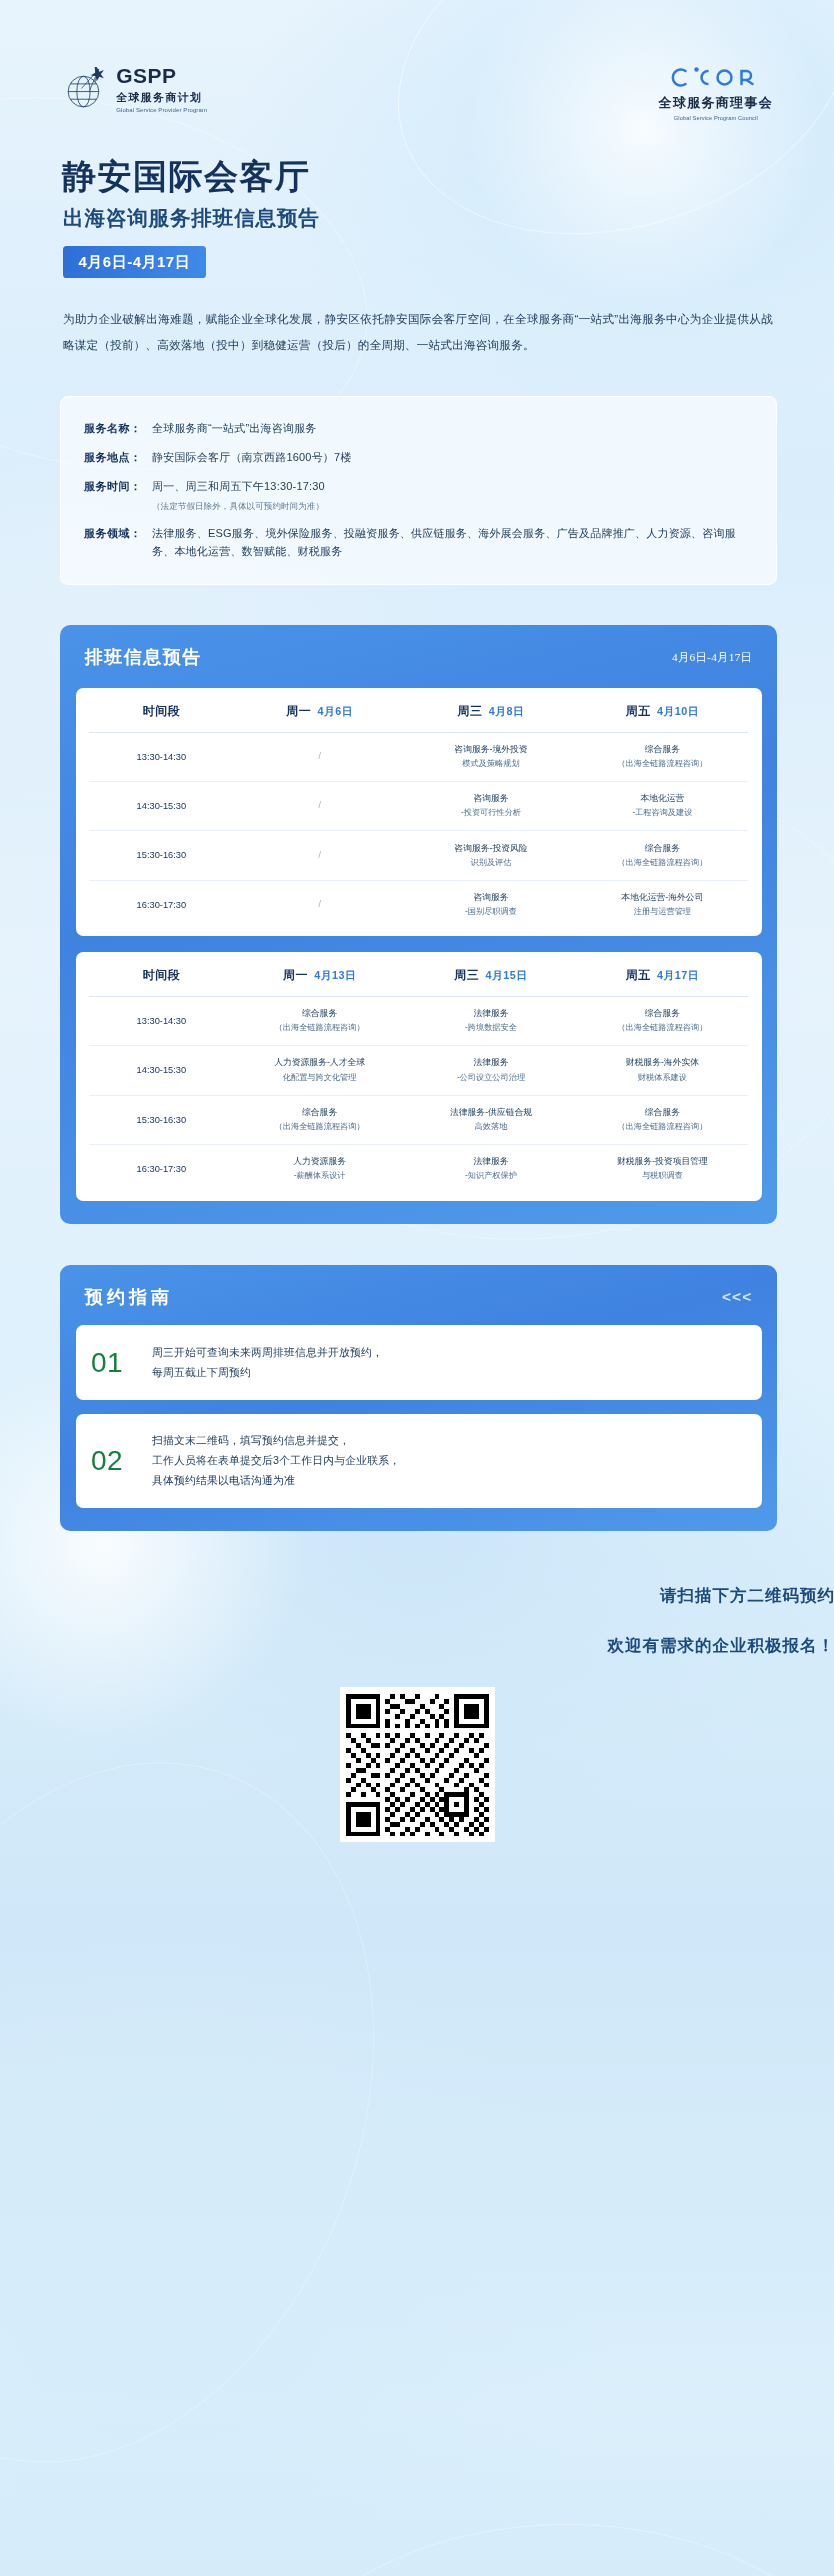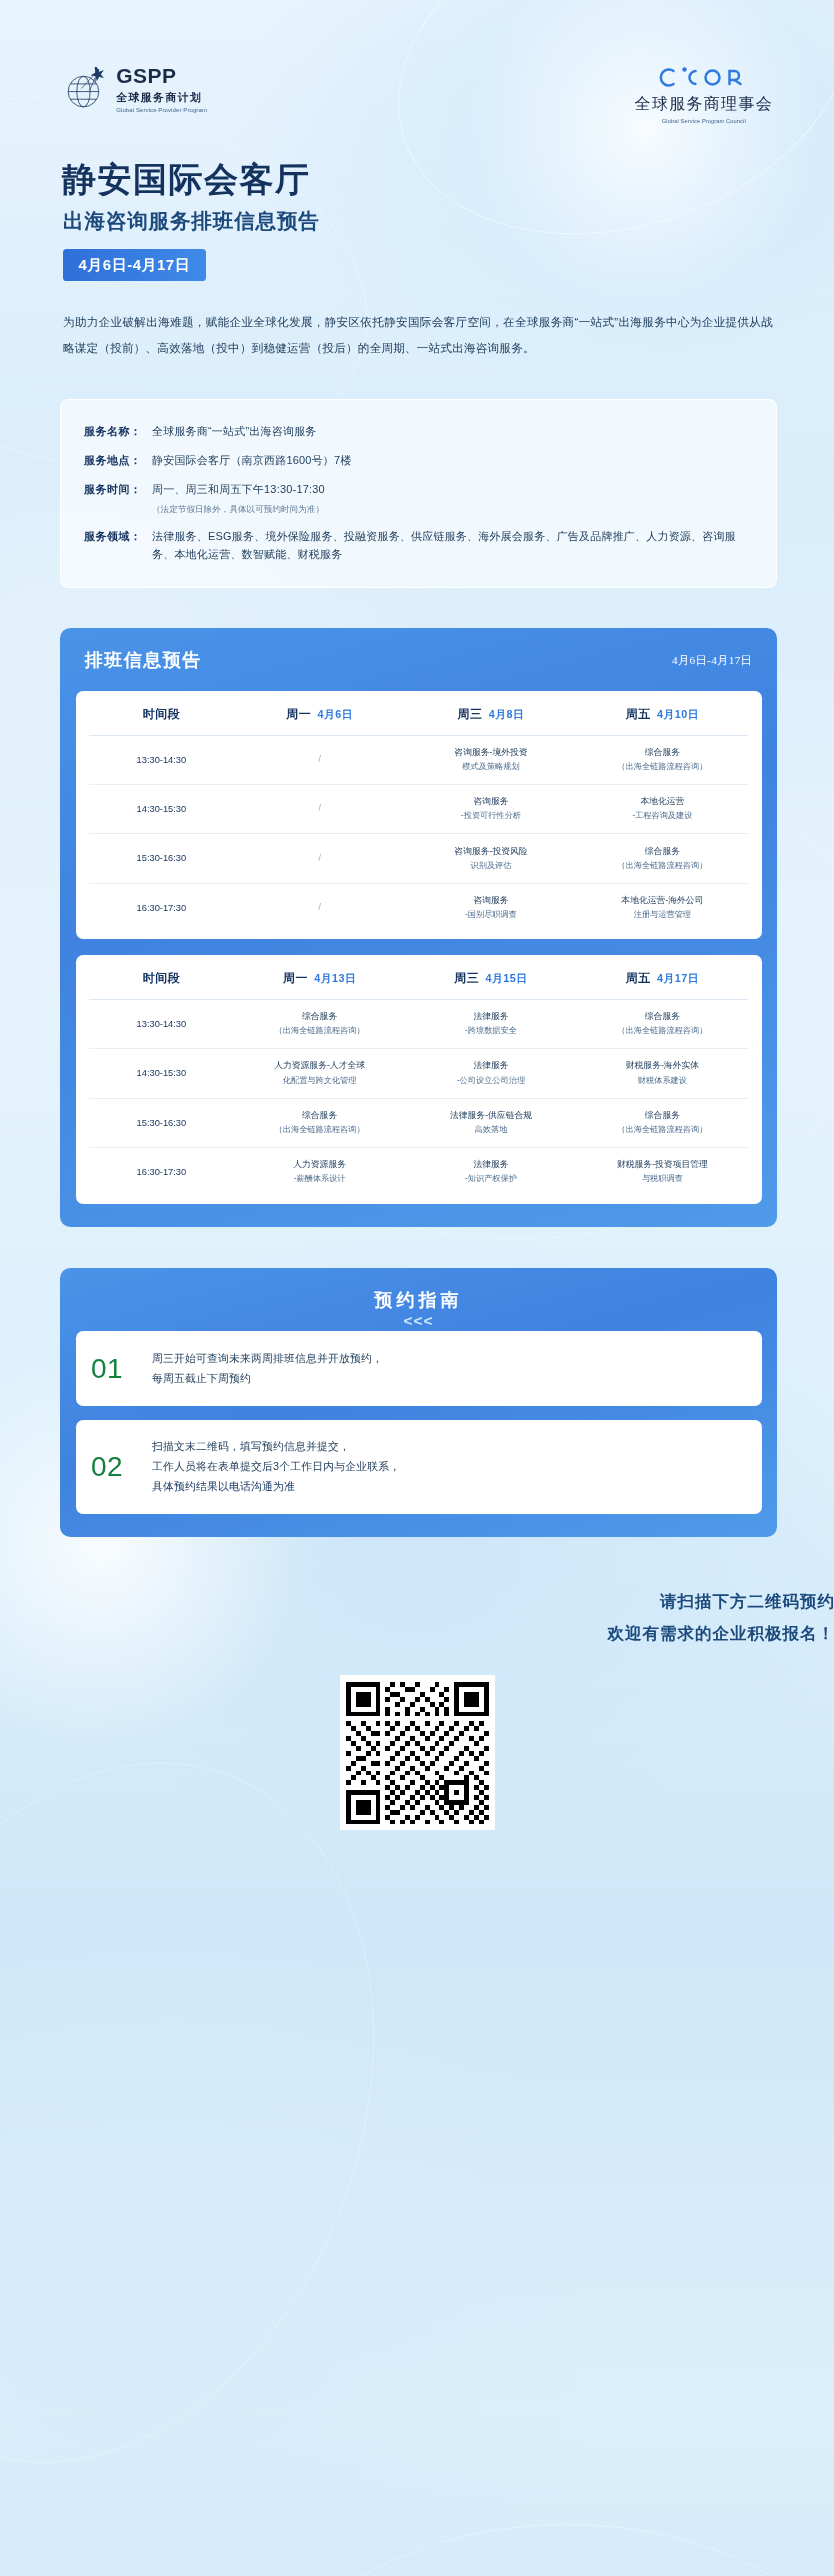--- a/index.html
+++ b/index.html
@@ -69,22 +69,22 @@
   }
   .gspp-en {
     font-size: 6px;
     color: #41618c;
     letter-spacing: 0.1px;
     margin-top: 2.6px;
   }
   .logo-right { text-align: center; padding-top: 2.1px; }
   .csrc-mark { height: 24px; display: flex; align-items: center; justify-content: center; }
   .csrc-cn {
-    font-size: 16px;
-    font-weight: normal;
+    font-size: 13px;
+    font-weight: bold;
     color: #1a2b4a;
     letter-spacing: 1.3px;
     margin-top: 5.2px;
   }
   .csrc-en { font-size: 5.7px; color: #41618c; margin-top: 2.6px; letter-spacing: 0.1px; }
 
   
   .main-title {
     margin: 38px 0 0 62px;
     font-size: 34px;
@@ -219,22 +219,21 @@
     margin: 41px 58px 0 60px;
     background: linear-gradient(165deg, #4a93e8 0%, #3f82e0 45%, #4f9ae9 100%);
     border-radius: 10.3px;
     padding: 20.6px 15.5px 23px;
   }
   .guide-head {
     display: flex;
     align-items: center;
     justify-content: space-between;
     padding: 0 9.3px;
-    margin-bottom: 1px;
-    flex-direction: column;
+    margin-bottom: 16px;
   }
   .guide-title {
     font-size: 18px;
     font-weight: bold;
     color: #ffffff;
     letter-spacing: 4.1px;
   }
   .guide-arrows { font-size: 15.5px; color: #cfe6ff; font-weight: bold; letter-spacing: 1px; }
   .guide-item {
     background: #ffffff;
@@ -261,21 +260,21 @@
   }
   .guide-text b { color: #14325e; font-weight: normal; }
 
   
   .footer-cta {
     margin-top: 54px;
     text-align: right;
     color: #1d4a7c;
   }
   .footer-cta .l1 { font-size: 16.5px; font-weight: bold; letter-spacing: 1px; }
-  .footer-cta .l2 { font-size: 16.5px; font-weight: bold; letter-spacing: 1px; margin-top: 10px; }
+  .footer-cta .l2 { font-size: 16.5px; font-weight: bold; letter-spacing: 1px; margin-top: 28px; }
   .qr-wrap {
     margin: 30px auto 0;
     width: 155px;
     height: 155px;
     background: #ffffff;
     padding: 6.2px;
   }
   .qr { width: 100%; height: 100%; }
 </style>
 </head>

